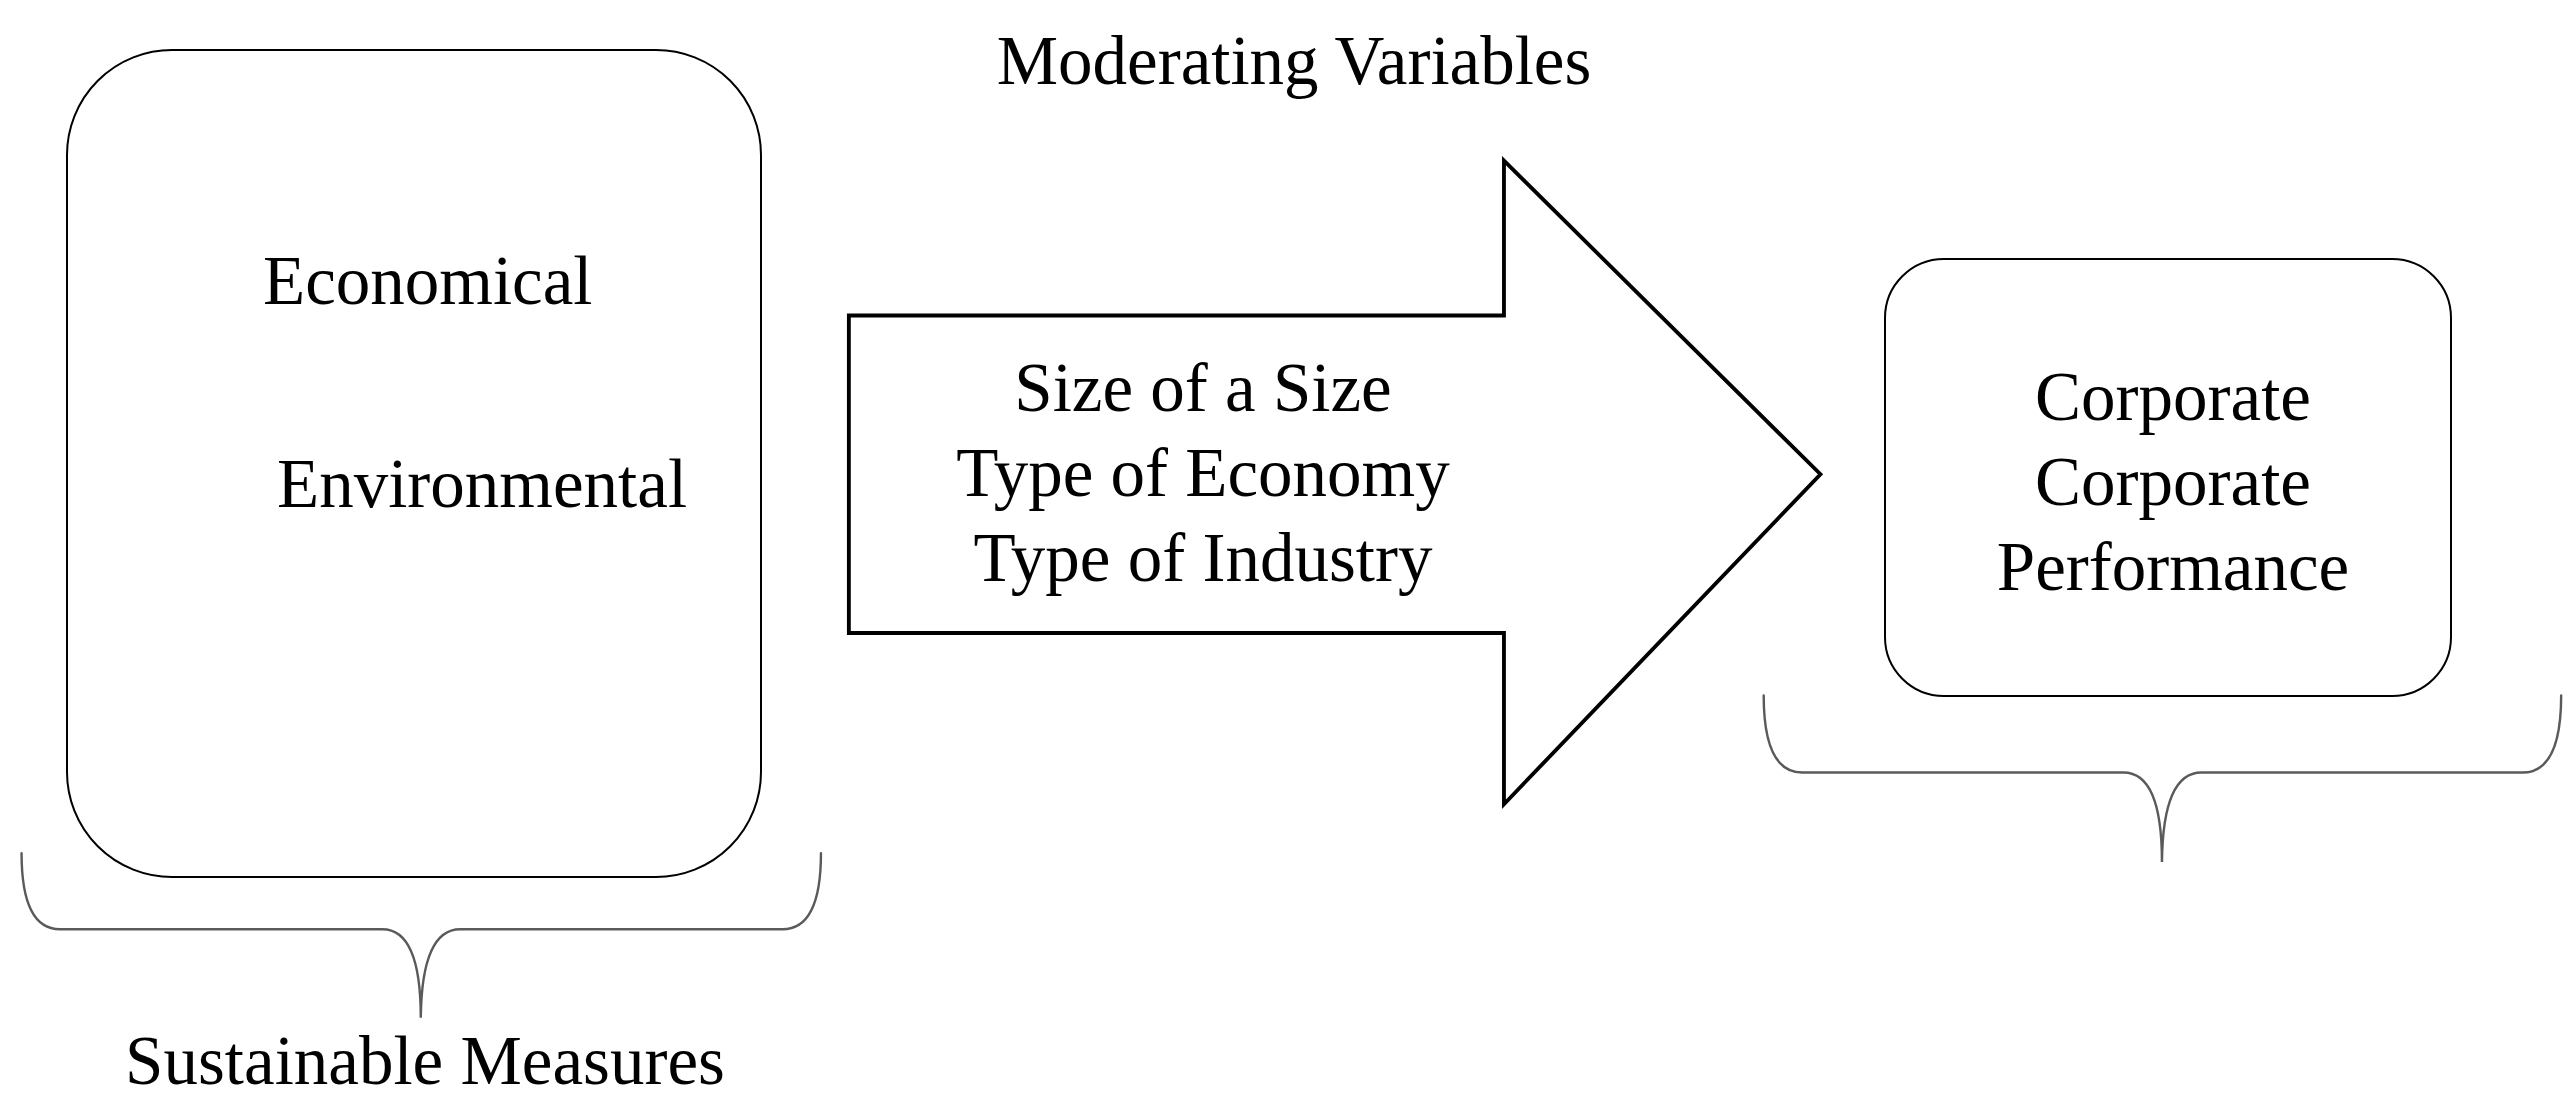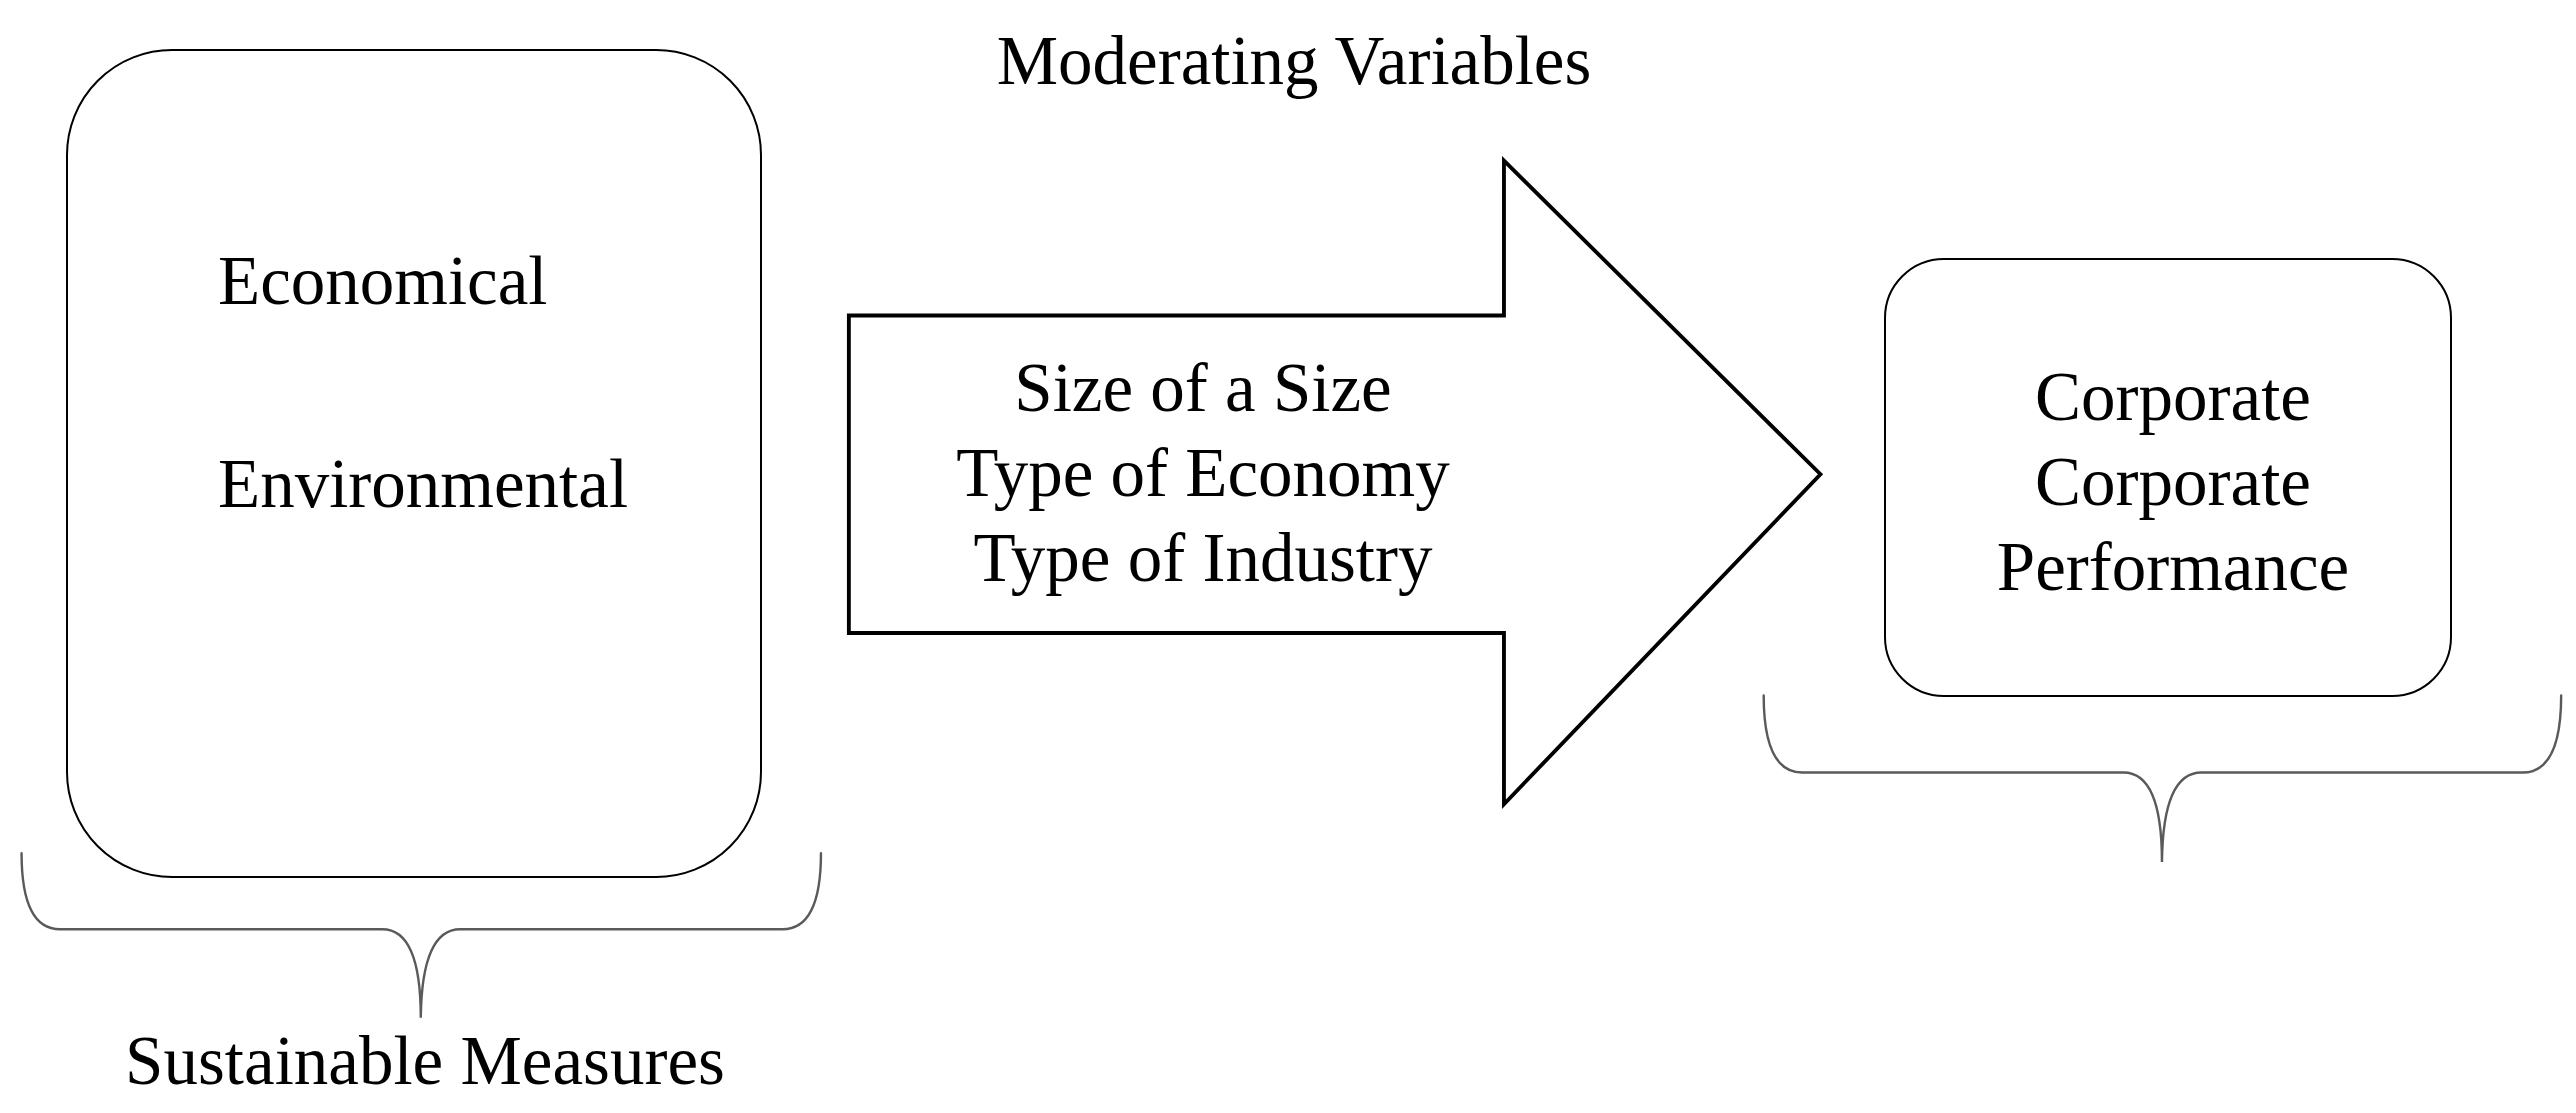--- a/index.html
+++ b/index.html
@@ -37,25 +37,25 @@
 
   
   .t {
     position: absolute;
     font-size: 69px;
     line-height: 1;
     white-space: nowrap;
     color: #000000;
   }
   .center-xy { transform: translate(-50%, -50%); }
-  .center-y  { transform: translateY(-50%); }
+  .center-y  { transform: translateY(-50%); margin-left: 45px; }
 
   #title-label    { left: 1294px; top: 61px; }
   #item-economical    { left: 218px; top: 281px; }
-  #item-environmental { left: 218px; top: 484px; font-family: Liberation Serif, serif; }
+  #item-environmental { left: 232px; top: 484px; font-family: Liberation Serif, serif; }
   #item-social        { left: 218px; top: 669px; }
 
   #arrow-text {
     left: 1203px; top: 473px;
     text-align: center;
     line-height: 85px;
   }
   #right-box-text {
     left: 2173px; top: 482px;
     text-align: center;

